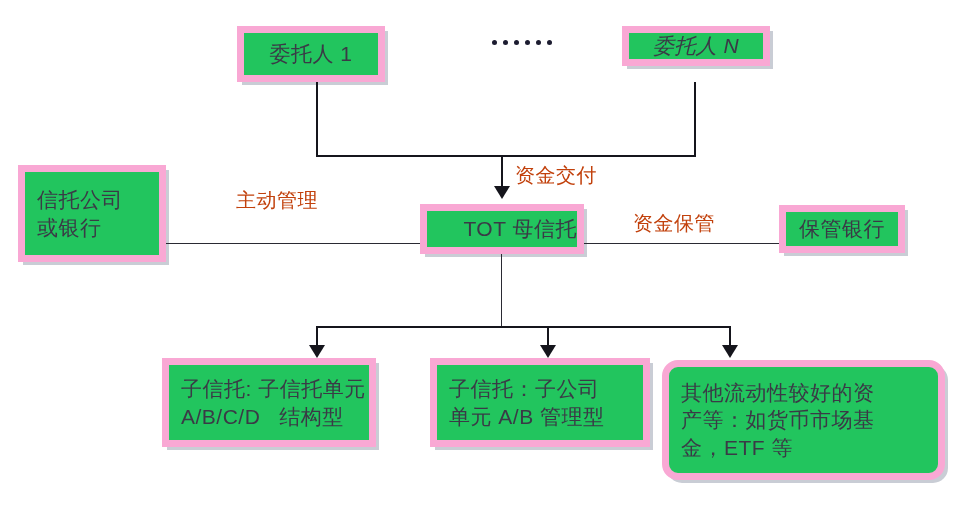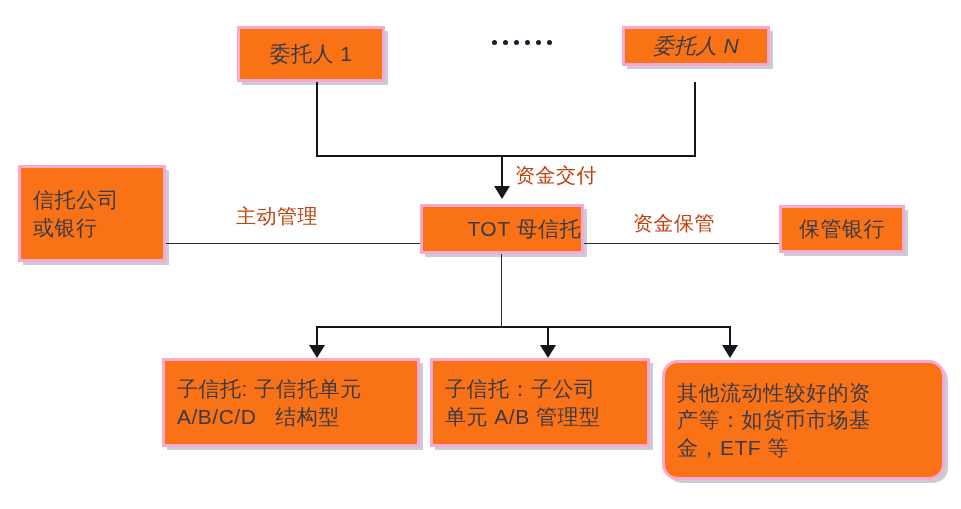--- a/index.html
+++ b/index.html
@@ -13,22 +13,22 @@
     width: 961px;
     height: 509px;
     background: #ffffff;
     font-family: "Liberation Sans", "DejaVu Sans", sans-serif;
     overflow: hidden;
   }
   
   .box {
     position: absolute;
     box-sizing: border-box;
-    background: #f97316;
-    border: 3px solid #f9a8d4;
+    background: #22c55e;
+    border: 7px solid #f9a8d4;
     box-shadow: 4px 4px 0 -1px rgba(120,130,150,0.40);
     display: flex;
     flex-direction: column;
     align-items: center;
     justify-content: center;
     color: #3a3a46;
     text-align: center;
     line-height: 1.30;
     letter-spacing: 0.5px;
   }
@@ -124,21 +124,21 @@
   <div class="arrowhead" style="left:494px; top:186px;"></div>
 
   <div class="label" style="left:515px; top:162px;">资金交付</div>
 
   <div class="box box-md left-al" style="left:18px; top:165px; width:148px; height:97px;">
     <span class="line">信托公司</span>
     <span class="line">或银行</span>
   </div>
 
   <div class="hline hline-thin" style="left:166px; top:243px; width:254px;"></div>
-  <div class="label" style="left:236px; top:203px;text-align:right;">主动管理</div>
+  <div class="label" style="left:236px; top:187px;text-align:right;">主动管理</div>
 
   <div class="box box-md" style="left:420px; top:204px; width:164px; height:50px;align-items:flex-end;">
     <span class="line">TOT 母信托</span>
   </div>
 
   <div class="hline hline-thin" style="left:584px; top:243px; width:195px;"></div>
   <div class="label" style="left:633px; top:188px;margin-top:22px;">资金保管</div>
 
   <div class="box box-md" style="left:779px; top:205px; width:126px; height:48px;">
     <span class="line">保管银行</span>
@@ -150,21 +150,21 @@
 
   <div class="vline" style="left:316px; top:326px; height:22px;"></div>
   <div class="arrowhead" style="left:309px; top:345px;"></div>
 
   <div class="vline" style="left:547px; top:326px; height:22px;"></div>
   <div class="arrowhead" style="left:540px; top:345px;"></div>
 
   <div class="vline" style="left:729px; top:326px; height:22px;"></div>
   <div class="arrowhead" style="left:722px; top:345px;"></div>
 
-  <div class="box box-lg left-al" style="left:162px; top:358px; width:258px; height:89px;">
+  <div class="box box-lg left-al" style="left:162px; top:358px; width:214px; height:89px;">
     <span class="line">子信托: 子信托单元</span>
     <span class="line">A/B/C/D   结构型</span>
   </div>
 
   <div class="box box-lg left-al" style="left:430px; top:358px; width:220px; height:89px;">
     <span class="line">子信托：子公司</span>
     <span class="line">单元 A/B 管理型</span>
   </div>
 
   <div class="box box-lg left-al" style="left:662px; top:360px; width:283px; height:120px;border-radius:16px;">

